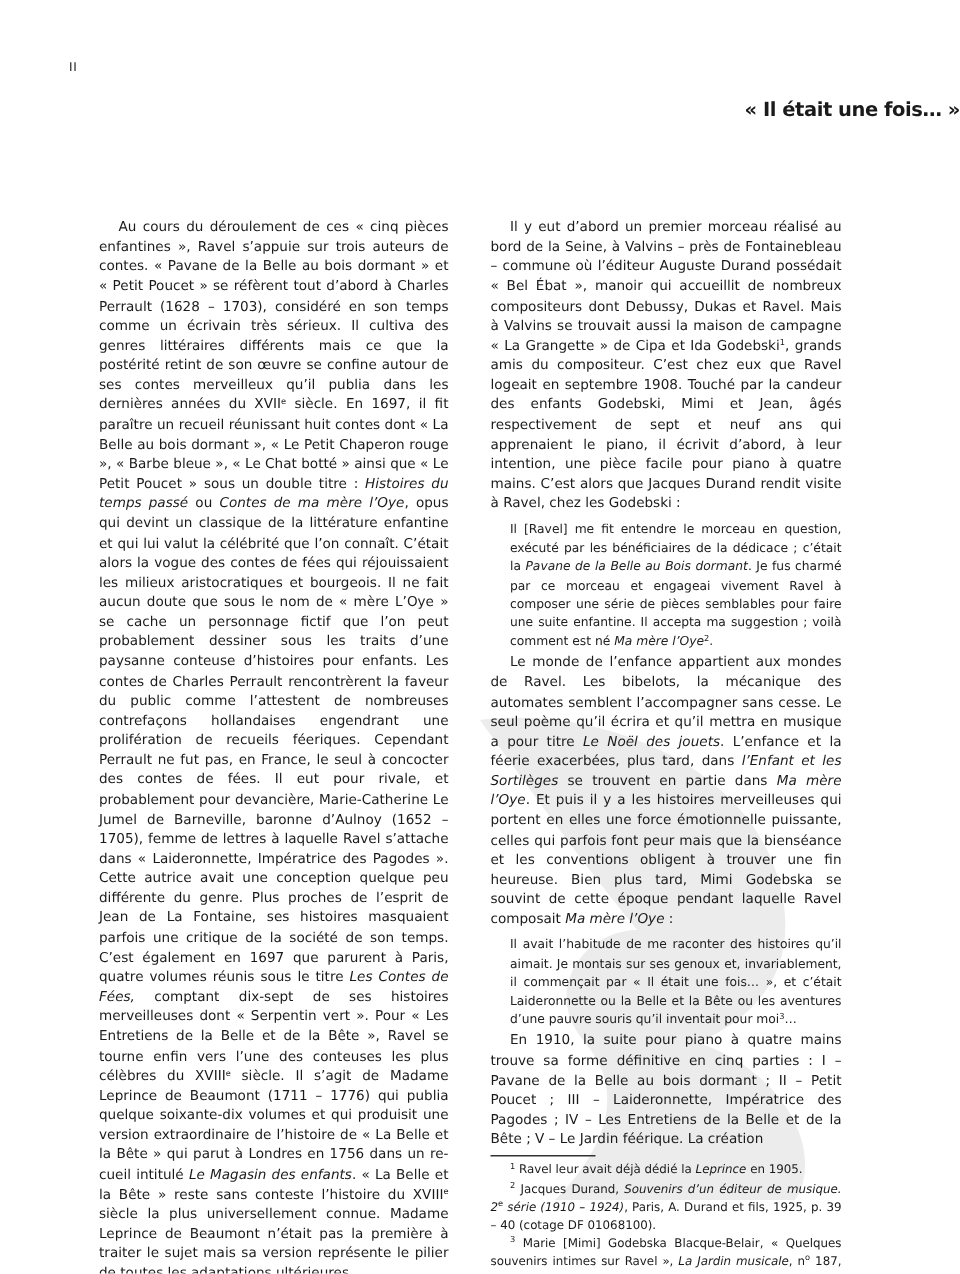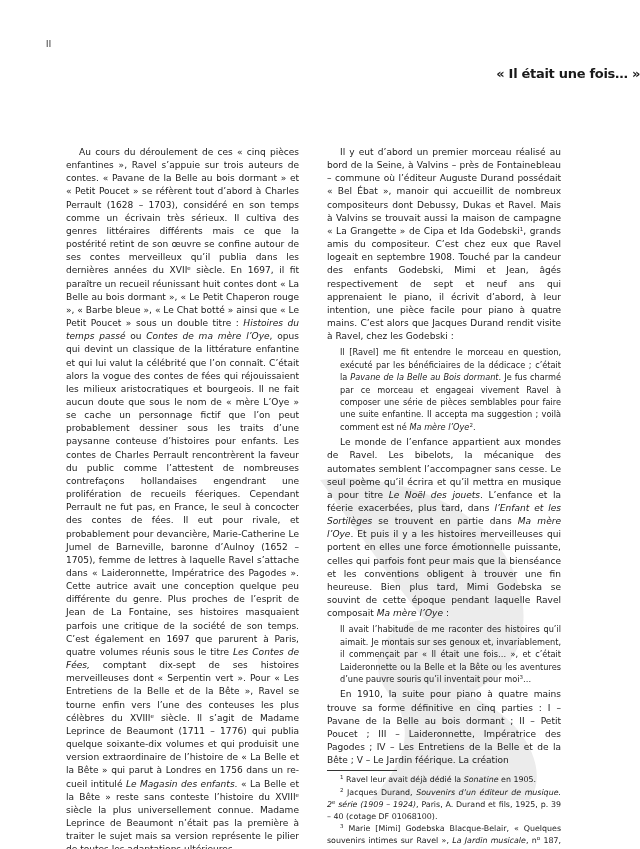--- a/index.html
+++ b/index.html
@@ -50,16 +50,16 @@
   <p>Au cours du déroulement de ces « cinq pièces enfantines », Ravel s’appuie sur trois auteurs de contes. « Pavane de la Belle au bois dormant » et « Petit Poucet » se réfèrent tout d’abord à Charles Perrault (1628 – 1703), considéré en son temps comme un écri­vain très sérieux. Il cultiva des genres littéraires diffé­rents mais ce que la postérité retint de son œuvre se confine autour de ses contes merveilleux qu’il publia dans les dernières années du XVII<sup>e</sup> siècle. En 1697, il fit paraître un recueil réunissant huit contes dont « La Belle au bois dormant », « Le Petit Chaperon rouge », « Barbe bleue », « Le Chat botté » ainsi que « Le Petit Poucet » sous un double titre : <i>Histoires du temps passé</i> ou <i>Contes de ma mère l’Oye</i>, opus qui devint un classique de la littérature enfantine et qui lui valut la célébrité que l’on connaît. C’était alors la vogue des contes de fées qui réjouissaient les milieux aristocratiques et bourgeois. Il ne fait aucun doute que sous le nom de « mère L’Oye » se cache un person­nage fictif que l’on peut probablement dessiner sous les traits d’une paysanne conteuse d’histoires pour enfants. Les contes de Charles Perrault rencontrèrent la faveur du public comme l’attestent de nombreuses contrefaçons hollandaises engendrant une proliféra­tion de recueils féeriques. Cependant Perrault ne fut pas, en France, le seul à concocter des contes de fées. Il eut pour rivale, et probablement pour devancière, Marie-Catherine Le Jumel de Barneville, baronne d’Aulnoy (1652 – 1705), femme de lettres à laquelle Ravel s’attache dans « Laideronnette, Impératrice des Pagodes ». Cette autrice avait une conception quelque peu différente du genre. Plus proches de l’esprit de Jean de La Fontaine, ses histoires mas­quaient parfois une critique de la société de son temps. C’est également en 1697 que parurent à Paris, quatre volumes réunis sous le titre <i>Les Contes de Fées,</i> comptant dix-sept de ses histoires merveilleuses dont « Serpentin vert ». Pour « Les Entretiens de la Belle et de la Bête », Ravel se tourne enfin vers l’une des conteuses les plus célèbres du XVIII<sup>e</sup> siècle. Il s’agit de Madame Leprince de Beaumont (1711 – 1776) qui publia quelque soixante-dix volumes et qui produisit une version extraordinaire de l’histoire de « La Belle et la Bête » qui parut à Londres en 1756 dans un re­cueil intitulé <i>Le Magasin des enfants</i>. « La Belle et la Bête » reste sans conteste l’histoire du XVIII<sup>e</sup> siècle la plus universellement connue. Madame Leprince de Beaumont n’était pas la première à traiter le su­jet mais sa version représente le pilier de toutes les adaptations ultérieures.</p>
 </div>
 
 <div class="col right">
   <p>Il y eut d’abord un premier morceau réalisé au bord de la Seine, à Valvins – près de Fontainebleau – commune où l’éditeur Auguste Durand possé­dait « Bel Ébat », manoir qui accueillit de nombreux compositeurs dont Debussy, Dukas et Ravel. Mais à Valvins se trouvait aussi la maison de campagne « La Grangette » de Cipa et Ida Godebski<sup>1</sup>, grands amis du compositeur. C’est chez eux que Ravel logeait en septembre 1908. Touché par la candeur des enfants Godebski, Mimi et Jean, âgés respectivement de sept et neuf ans qui apprenaient le piano, il écrivit d’abord, à leur intention, une pièce facile pour piano à quatre mains. C’est alors que Jacques Durand rendit visite à Ravel, chez les Godebski :</p>
   <div class="quote">Il [Ravel] me fit entendre le morceau en question, exécuté par les bénéficiaires de la dédicace ; c’était la <i>Pavane de la Belle au Bois dormant</i>. Je fus charmé par ce morceau et engageai vivement Ravel à composer une série de pièces semblables pour faire une suite enfantine. Il accepta ma suggestion ; voilà comment est né <i>Ma mère l’Oye</i><sup>2</sup>.</div>
   <p>Le monde de l’enfance appartient aux mondes de Ravel. Les bibelots, la mécanique des automates semblent l’accompagner sans cesse. Le seul poème qu’il écrira et qu’il mettra en musique a pour titre <i>Le Noël des jouets</i>. L’enfance et la féerie exacerbées, plus tard, dans <i>l’Enfant et les Sortilèges</i> se trouvent en partie dans <i>Ma mère l’Oye</i>. Et puis il y a les histoires merveilleuses qui portent en elles une force émotion­nelle puissante, celles qui parfois font peur mais que la bienséance et les conventions obligent à trouver une fin heureuse. Bien plus tard, Mimi Godebska se souvint de cette époque pendant laquelle Ravel com­posait <i>Ma mère l’Oye</i> :</p>
   <div class="quote">Il avait l’habitude de me raconter des histoires qu’il aimait. Je montais sur ses genoux et, invariablement, il commençait par « Il était une fois… », et c’était Laideronnette ou la Belle et la Bête ou les aventures d’une pauvre souris qu’il inventait pour moi<sup>3</sup>…</div>
   <p>En 1910, la suite pour piano à quatre mains trouve sa forme définitive en cinq parties : I – Pavane de la Belle au bois dormant ; II – Petit Poucet ; III – Laideronnette, Impératrice des Pagodes ; IV – Les Entretiens de la Belle et de la Bête ; V – Le Jardin féérique. La création</p>
   <div class="rule"></div>
-  <p class="fn"><sup>1</sup> Ravel leur avait déjà dédié la <i>Sonatine</i> en 1905.</p>
-  <p class="fn"><sup>2</sup> Jacques Durand, <i>Souvenirs d’un éditeur de musique. 2</i><sup>e</sup><i> série (1909 – 1924)</i>, Paris, A. Durand et fils, 1925, p. 39 – 40 (cotage DF 01068100).</p>
+  <p class="fn"><sup>1</sup> Ravel leur avait déjà dédié la <i>Leprince</i> en 1905.</p>
+  <p class="fn"><sup>2</sup> Jacques Durand, <i>Souvenirs d’un éditeur de musique. 2</i><sup>e</sup><i> série (1910 – 1924)</i>, Paris, A. Durand et fils, 1925, p. 39 – 40 (cotage DF 01068100).</p>
   <p class="fn"><sup>3</sup> Marie [Mimi] Godebska Blacque-Belair, « Quelques souvenirs intimes sur Ravel », <i>La Jardin musicale</i>, n<sup>o</sup> 187, décembre 1938, p. 189 – 191.</p>
 </div>
 
 </body></html>

